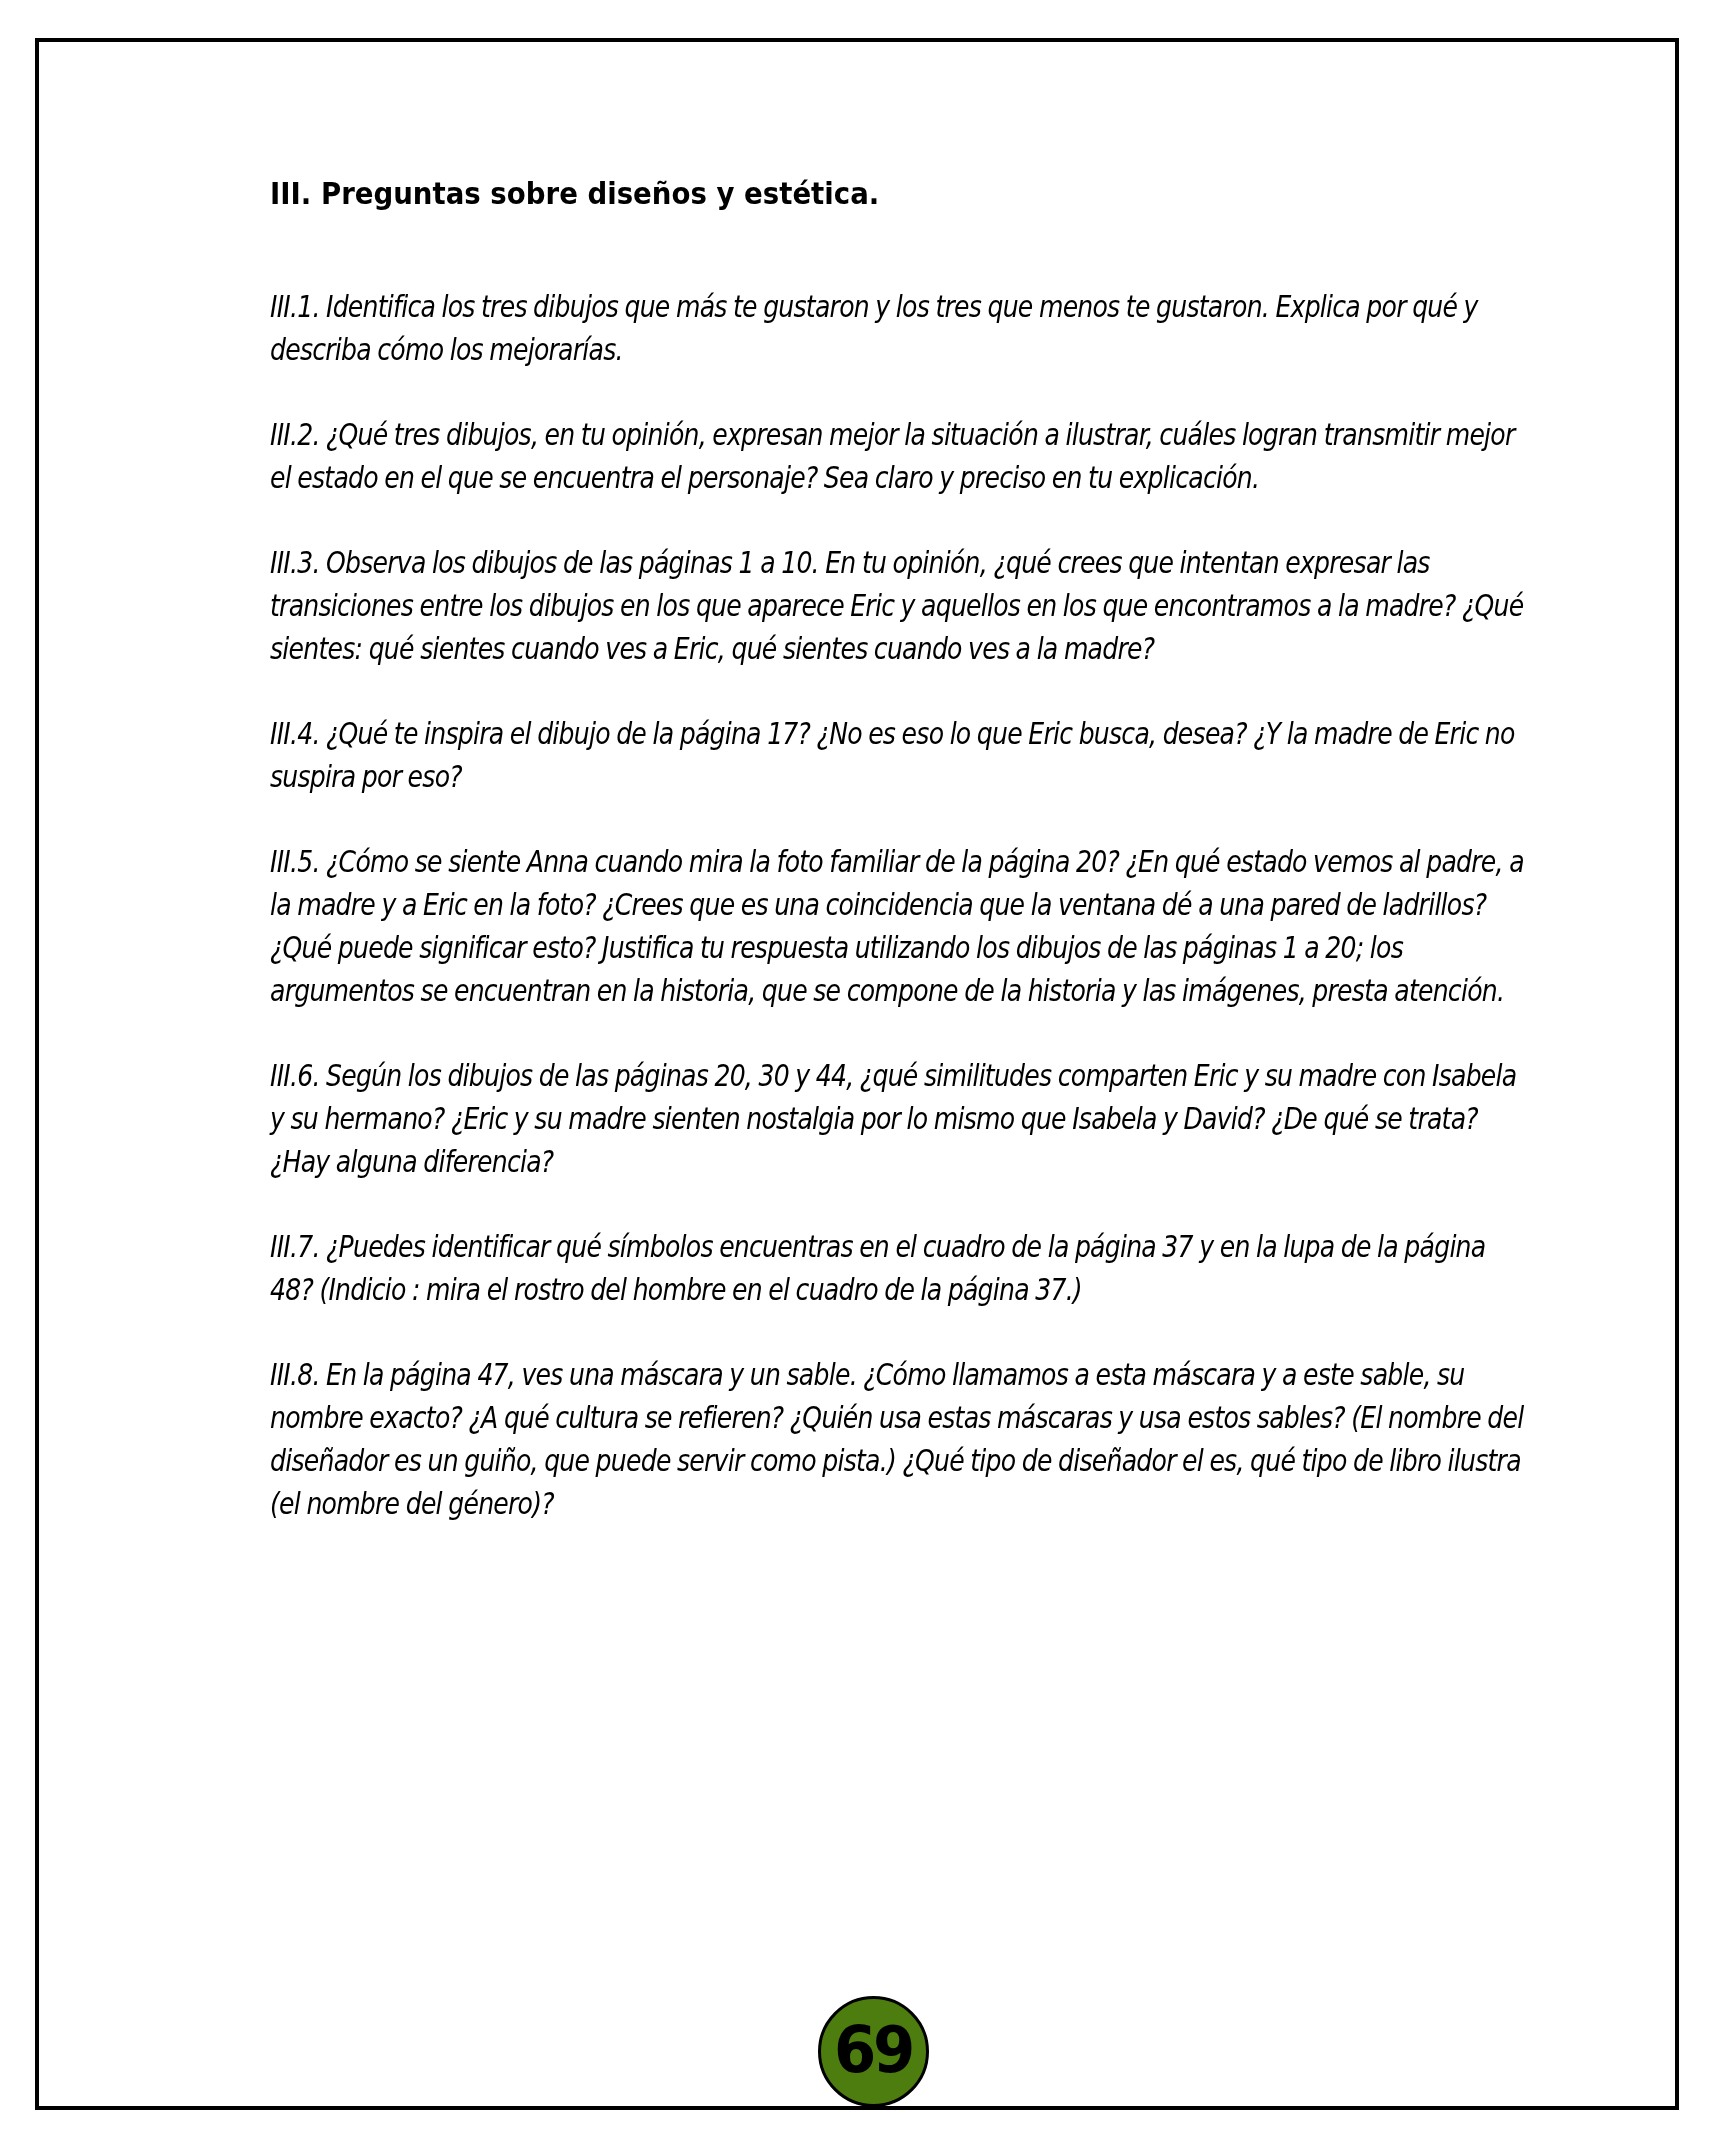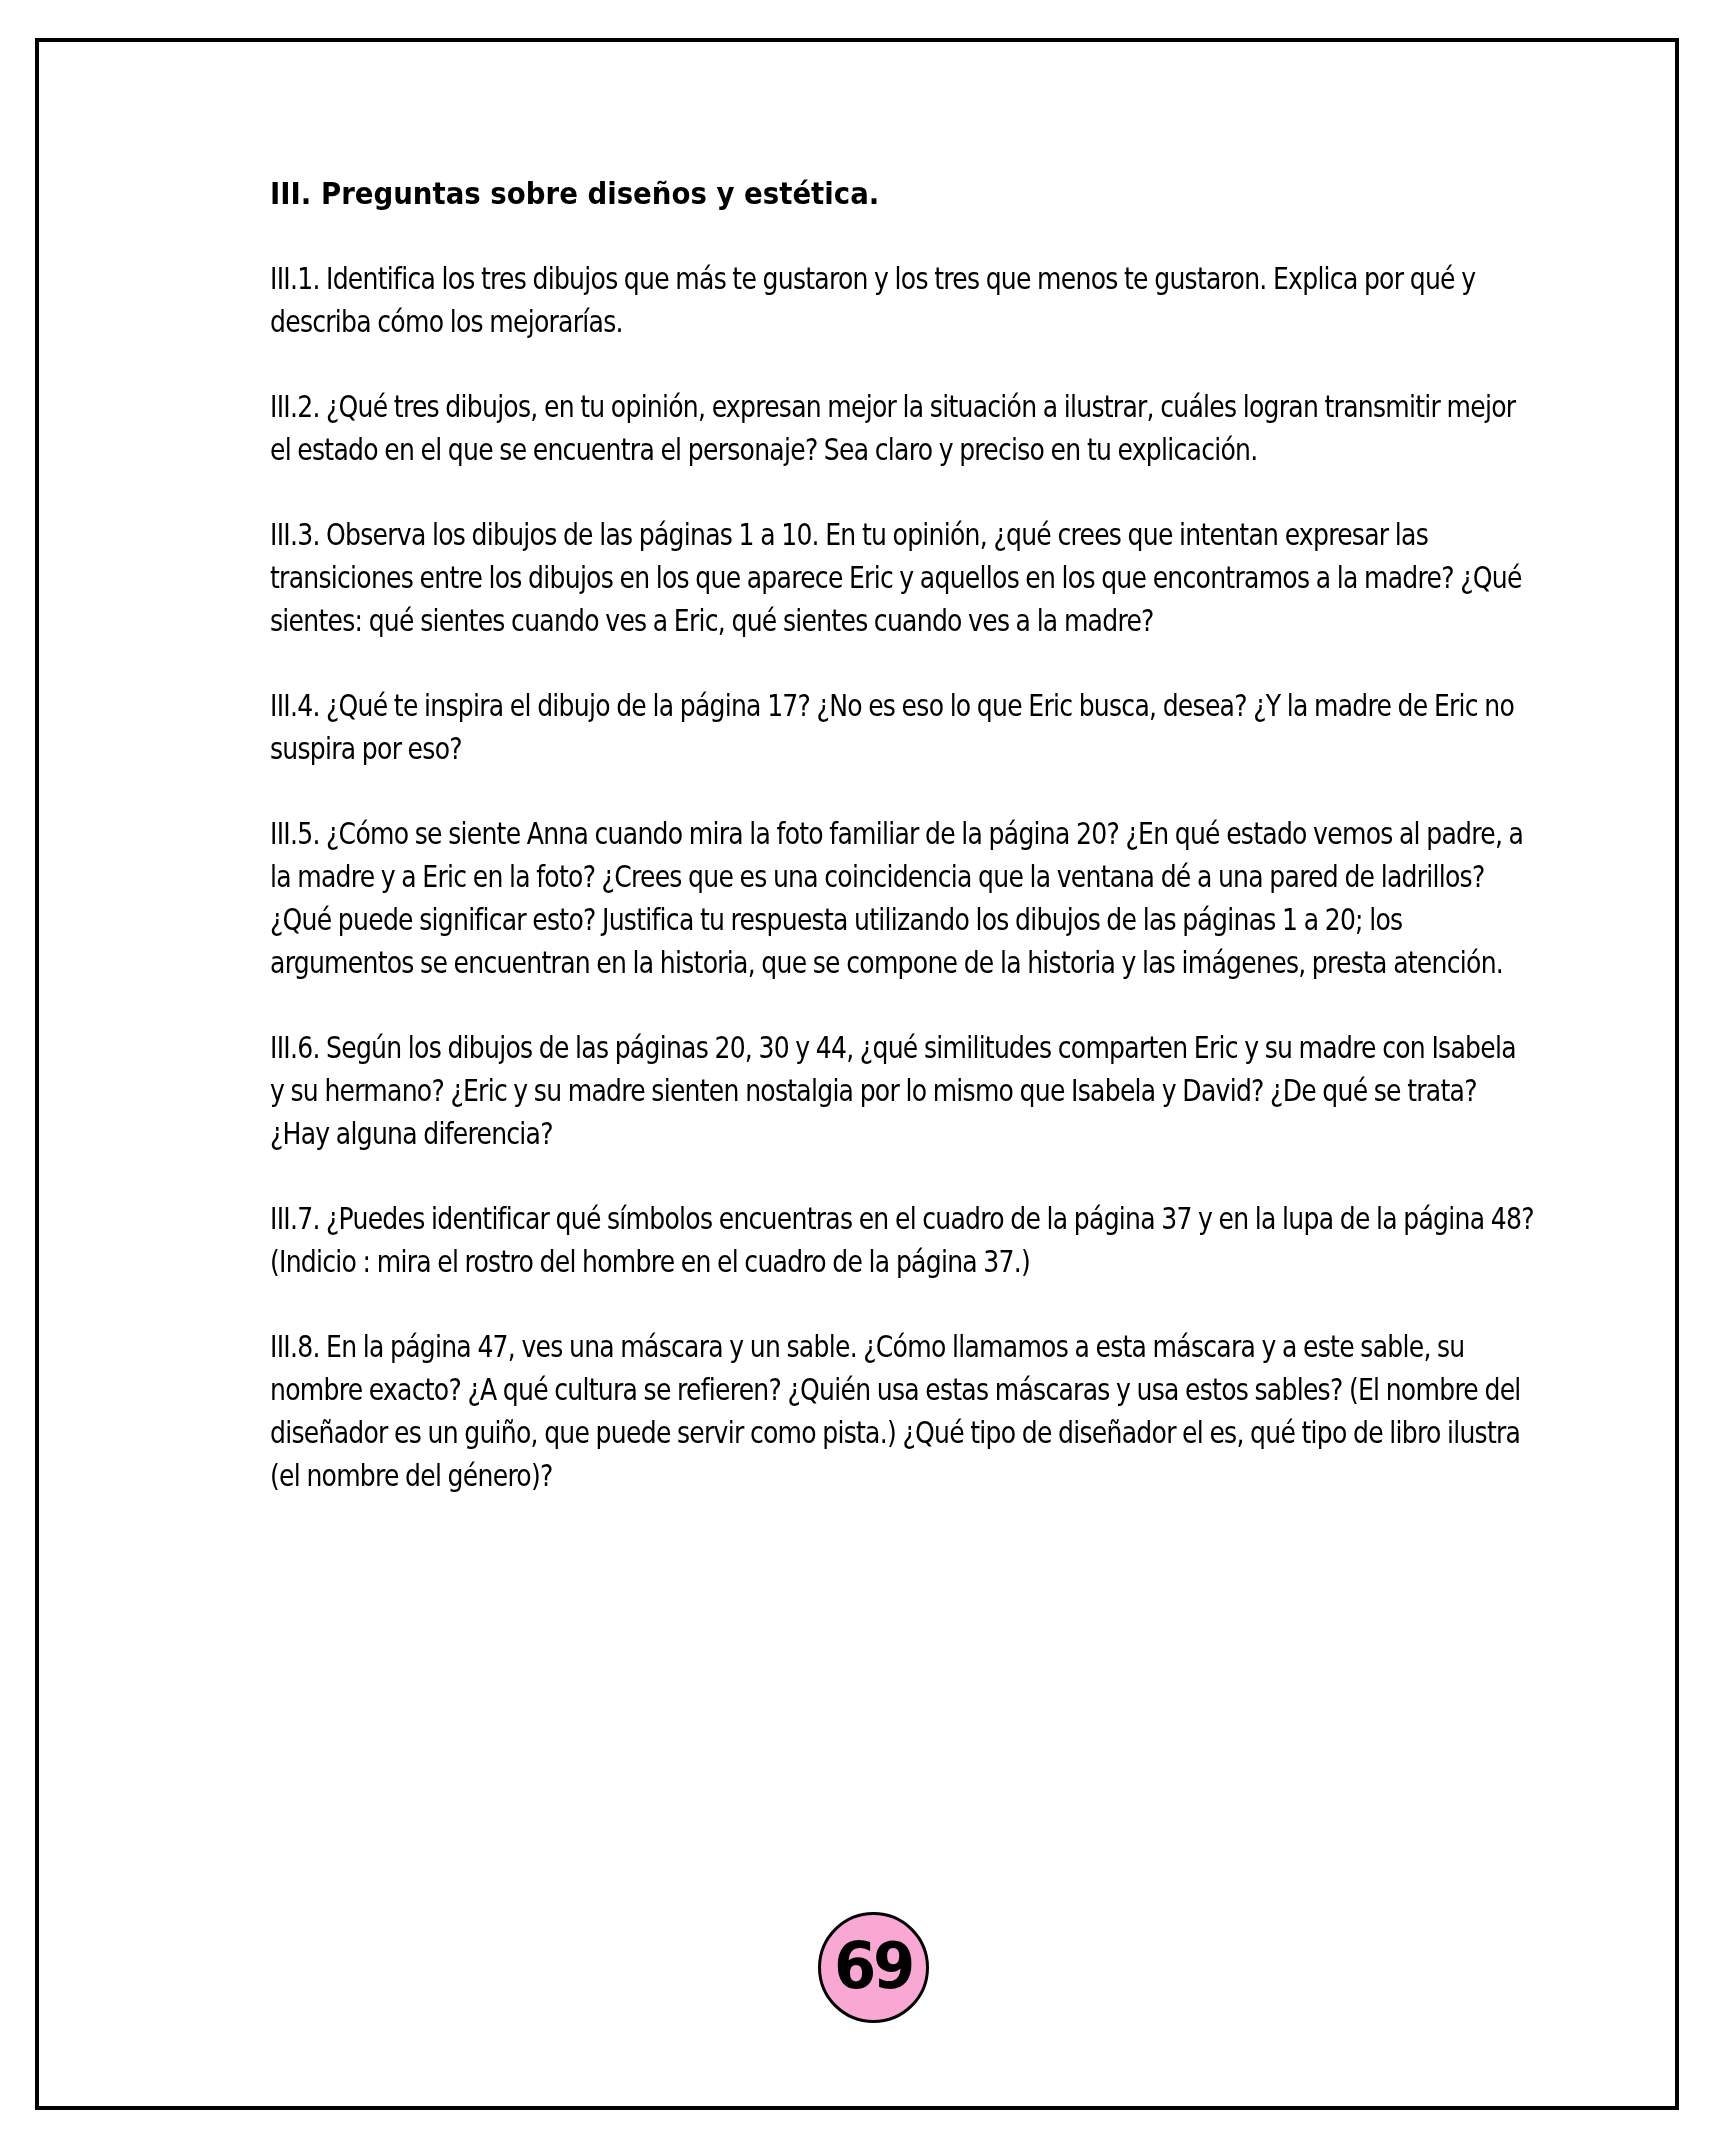--- a/index.html
+++ b/index.html
@@ -36,46 +36,47 @@
       font-size: 30px;
       letter-spacing: 0px;
       margin: 0;
       height: 35px;
       line-height: 35px;
       transform: scaleX(0.92);
       transform-origin: left center;
       white-space: nowrap;
     }
     .questions {
-      margin-top: 46px;
+      margin-top: 74px;
+      font-style: italic;
     }
     .question {
       font-family: "DejaVu Sans Condensed", "DejaVu Sans", sans-serif;
       font-size: 30px;
       line-height: 43px;
       margin: 0 0 42px 0;
       letter-spacing: -0.8px;
       word-spacing: -0.9px;
       transform: scaleX(0.93);
       transform-origin: left top;
       width: 1359px;
     }
     .page-number {
       position: absolute;
       left: 818px;
-      top: 1912px;
+      top: 1996px;
       width: 111px;
       height: 111px;
       border: 3.5px solid #000000;
       border-radius: 50%;
       box-sizing: border-box;
       display: flex;
       align-items: center;
       justify-content: center;
-      background: #f9a8d4;
+      background: #4d7c0f;
     }
     .page-number span {
       font-family: "DejaVu Sans", sans-serif;
       font-weight: bold;
       font-size: 64px;
       letter-spacing: -3.5px;
       line-height: 1;
       transform: scaleX(0.95) translateY(-1.8px);
     }
   </style>

